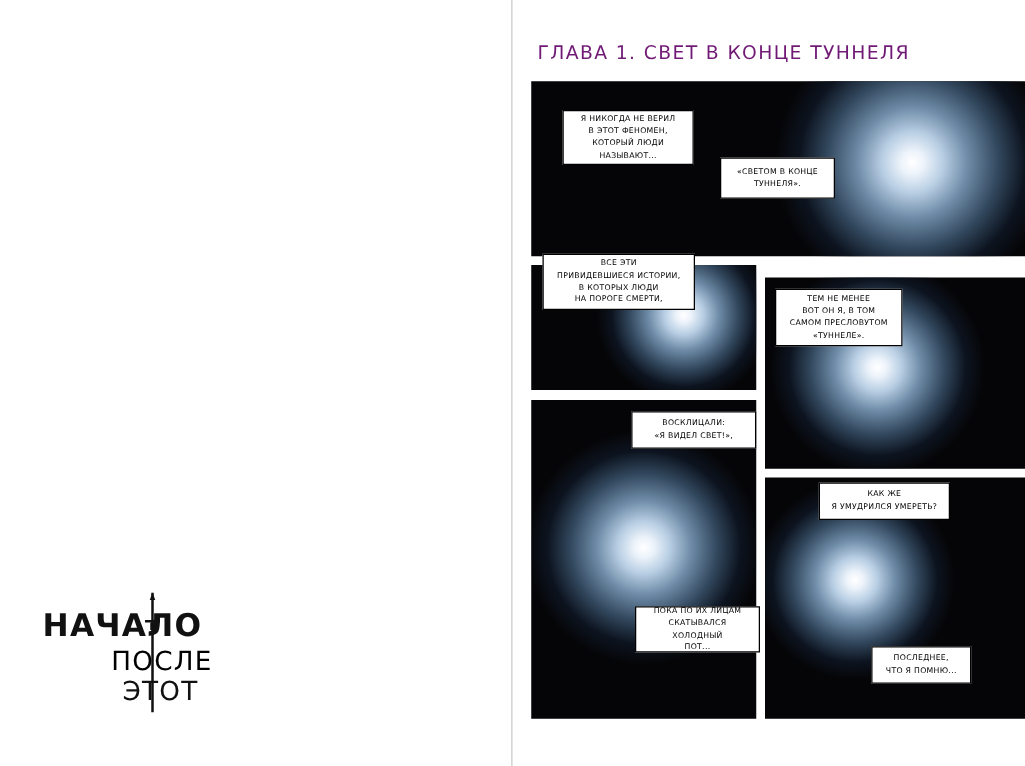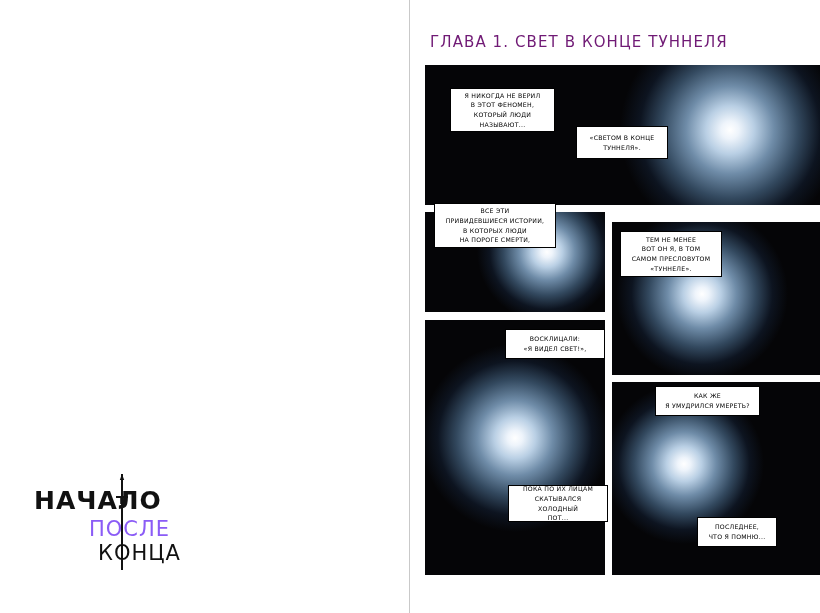--- a/index.html
+++ b/index.html
@@ -54,21 +54,21 @@
     color: #111;
     white-space: nowrap;
   }
   .logo-line2 {
     position: absolute;
     left: 55px;
     top: 37px;
     font-family: "DejaVu Sans", sans-serif;
     font-size: 21px;
     letter-spacing: 1px;
-    color: #8b5cf6;
+    color: #000000;
     white-space: nowrap;
   }
   .logo-line3 {
     position: absolute;
     left: 64px;
     top: 61px;
     font-family: "DejaVu Sans", sans-serif;
     font-size: 21px;
     letter-spacing: 1px;
     color: #111;
@@ -144,21 +144,21 @@
   <div class="left-page">
     <div class="logo">
       <svg class="logo-sword" viewBox="0 0 12 96">
         <rect x="5" y="0" width="2" height="96" fill="#111"></rect>
         <rect x="0" y="22" width="12" height="2" fill="#111"></rect>
         <polygon points="6,0 8.2,6 3.8,6" fill="#111"></polygon>
         <rect x="4.2" y="24" width="3.6" height="6" fill="#111"></rect>
       </svg>
       <div class="logo-line1">НАЧАЛО</div>
       <div class="logo-line2">ПОСЛЕ</div>
-      <div class="logo-line3">КОНЦА</div>
+      <div class="logo-line3">ЭТОТ</div>
     </div>
   </div>
 
   <div class="gutter"></div>
 
   <div class="right-page">
     <div class="chapter-title">ГЛАВА 1. СВЕТ В КОНЦЕ ТУННЕЛЯ</div>
   </div>
 
   <div id="panel-layer">

